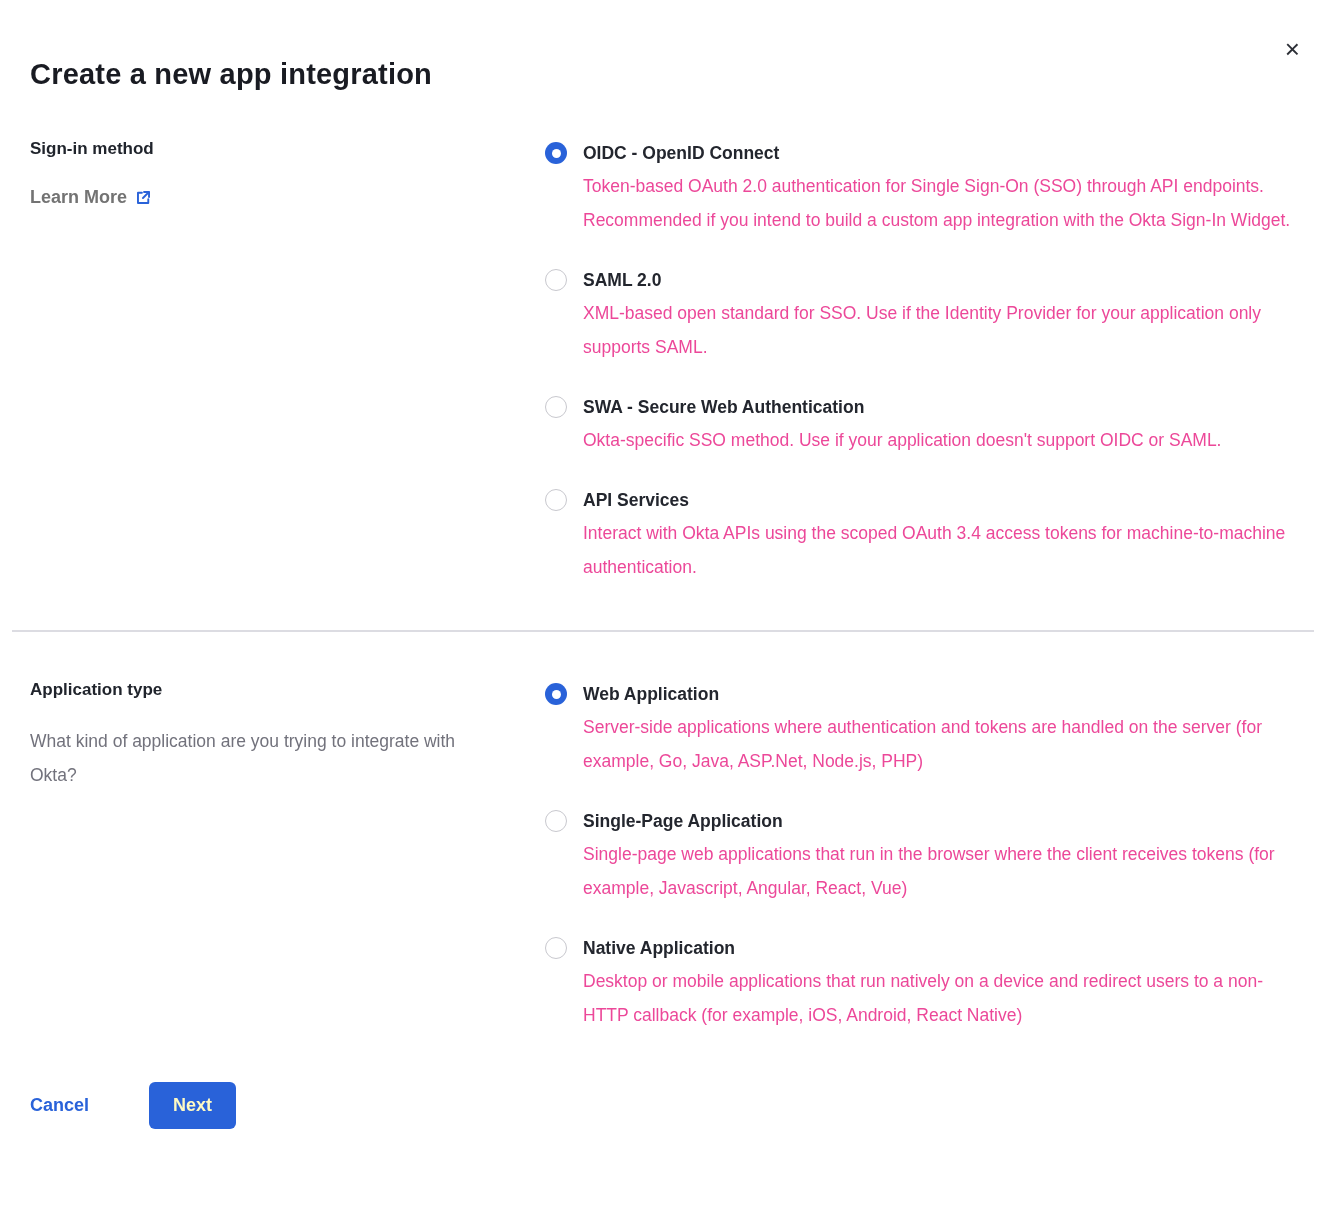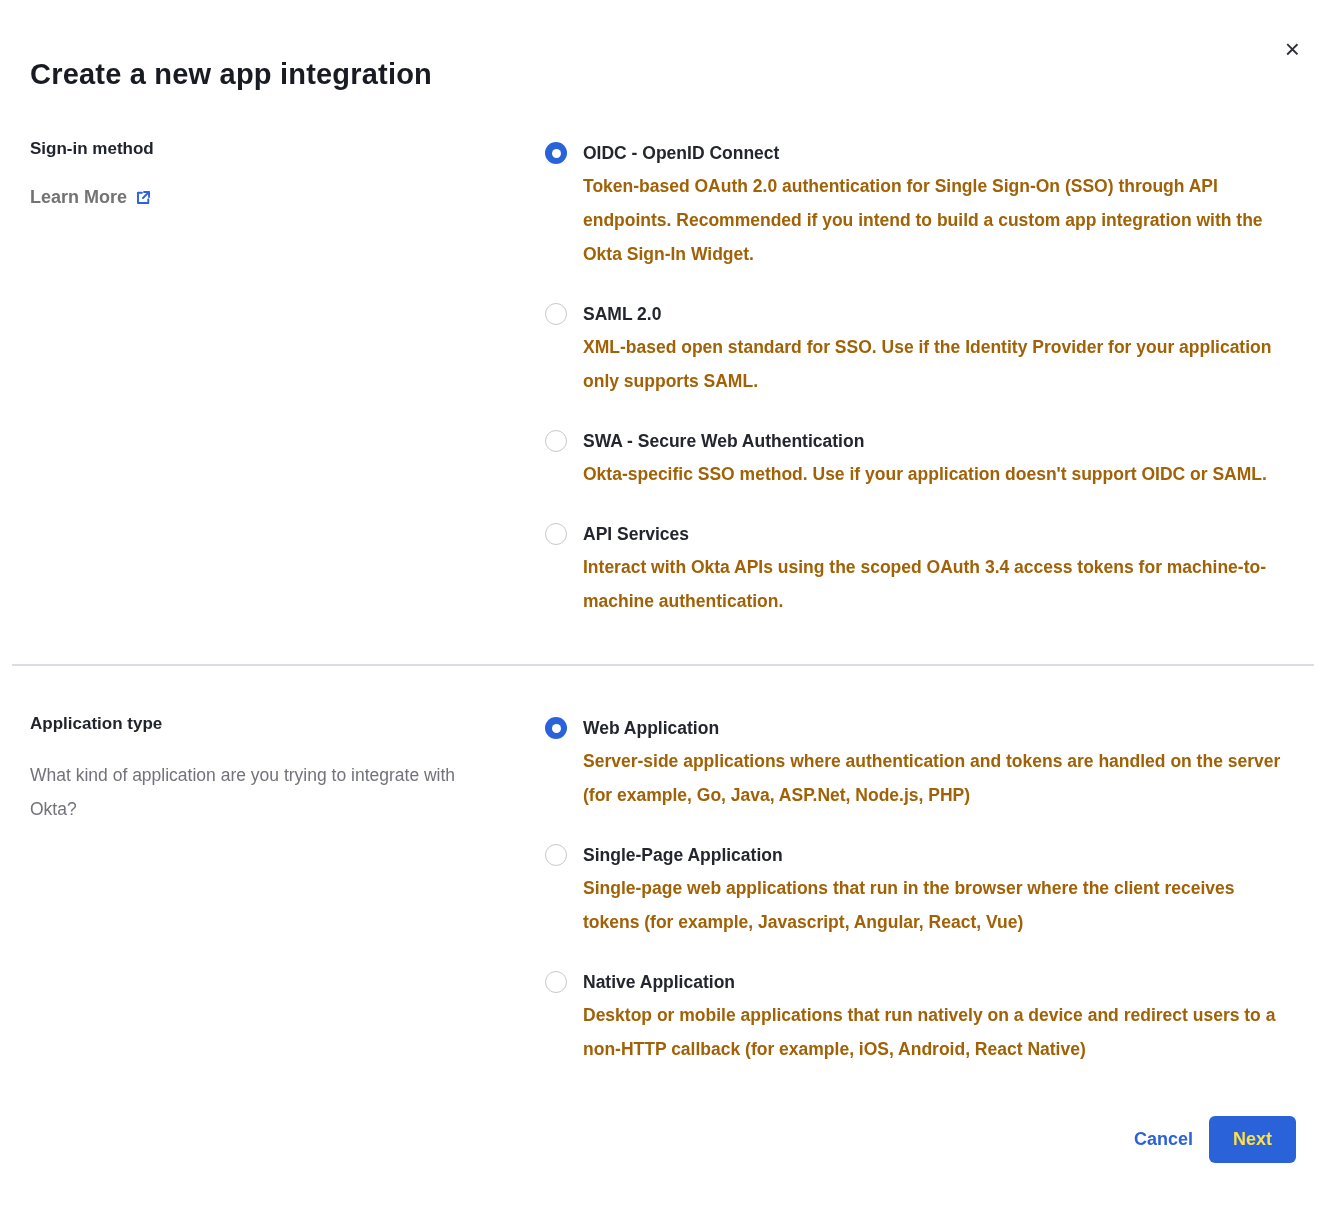--- a/index.html
+++ b/index.html
@@ -103,49 +103,48 @@
   .option-body { min-width: 0; }
   .option-label {
     font-size: 17.5px;
     font-weight: 600;
     color: #23262e;
     line-height: 28px;
   }
   .option-desc {
     font-size: 17.5px;
     line-height: 34px;
-    color: #a16207;
+    color: #ec4899;
     max-width: 712px;
     margin-top: 2px;
-    font-weight: bold;
   }
 
   .divider {
     border: none;
     border-top: 2px solid #dcdce2;
     margin: 46px -18px 0 -18px;
   }
 
   .footer {
     display: flex;
-    justify-content: flex-end;
+    justify-content: flex-start;
     align-items: center;
-    gap: 16px;
+    gap: 60px;
     margin-top: 50px;
     padding-right: 0;
   }
   .cancel-link {
     color: #2962d9;
     font-size: 18px;
     font-weight: 700;
     cursor: pointer;
   }
   .next-btn {
     background: #2962d9;
-    color: #fde047;
+    color: #fef9c3;
     font-family: "Liberation Sans", sans-serif;
     font-size: 18px;
     font-weight: 700;
     border: none;
     border-radius: 6px;
     padding: 13px 24px;
     cursor: pointer;
   }
 </style>
 </head>

